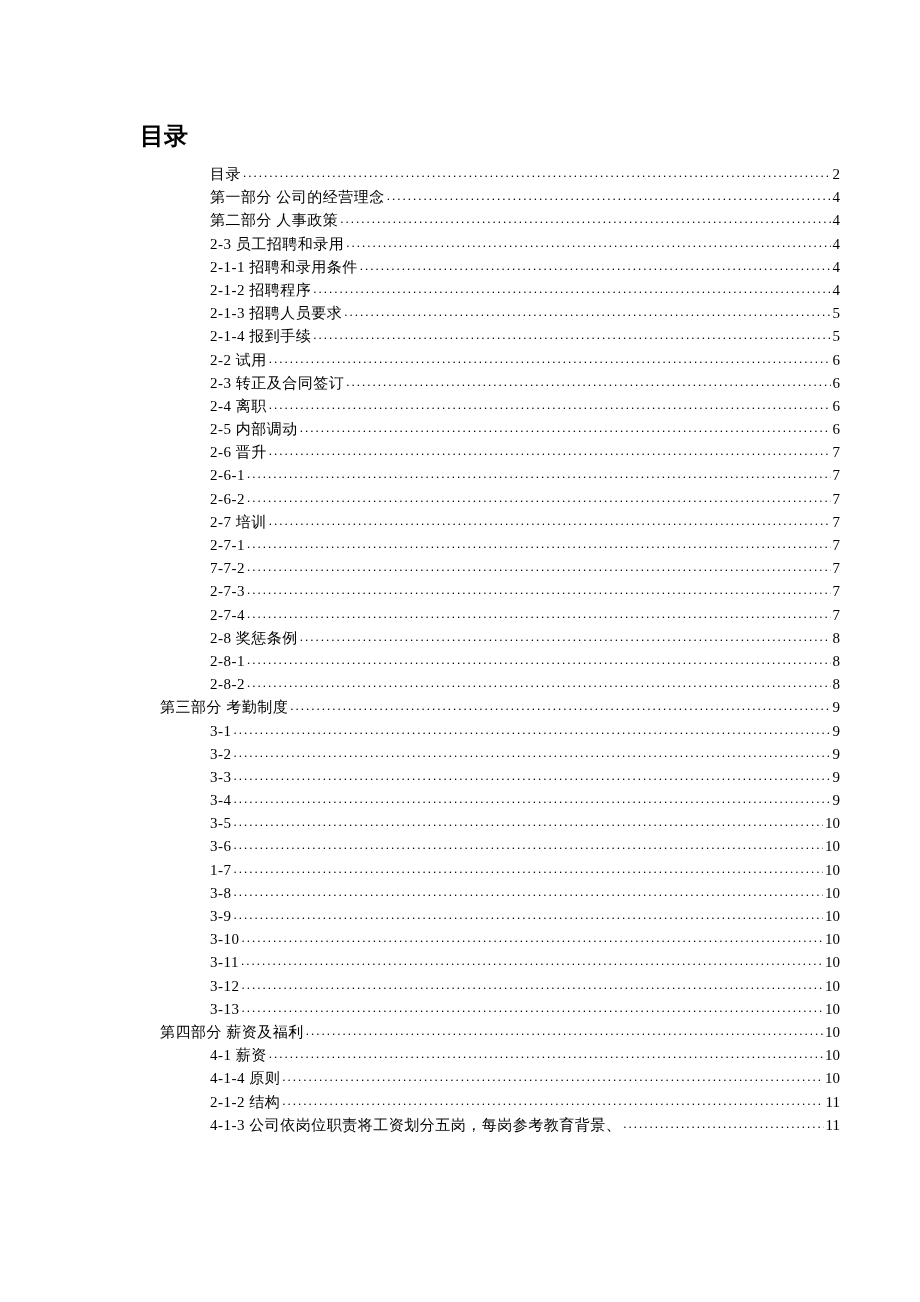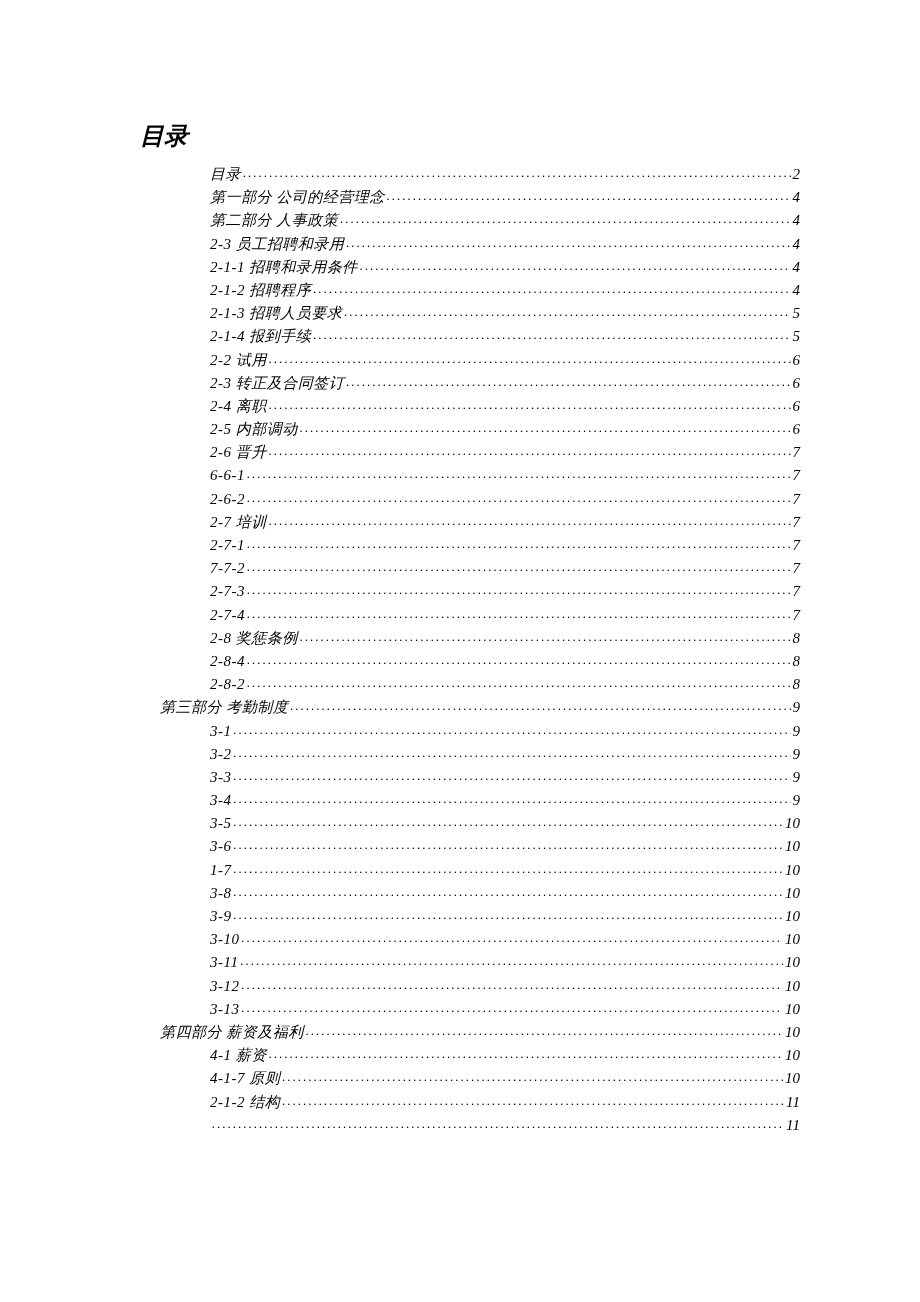--- a/index.html
+++ b/index.html
@@ -9,22 +9,21 @@
     }
     body {
       background: #ffffff;
       font-family: "SimSun", "宋体", serif;
       width: 920px;
       height: 1302px;
       position: relative;
       color: #000000;
     }
     .page {
-      padding: 120px 120px 100px 140px;
-      font-style: italic;
+      padding: 120px 80px 100px 140px;
     }
     .heading {
       font-family: "SimHei", "黑体", sans-serif;
       font-size: 24px;
       font-weight: bold;
       margin-bottom: 12px;
       color: #000000;
     }
     .toc {
       font-size: 15px;
@@ -131,21 +130,21 @@
         <span class="toc-label">2-5  内部调动</span>
         <span class="toc-dots"></span>
         <span class="toc-page">6</span>
       </div>
       <div class="toc-entry indent-1">
         <span class="toc-label">2-6  晋升</span>
         <span class="toc-dots"></span>
         <span class="toc-page">7</span>
       </div>
       <div class="toc-entry indent-1">
-        <span class="toc-label">6-6-1</span>
+        <span class="toc-label">2-6-1</span>
         <span class="toc-dots"></span>
         <span class="toc-page">7</span>
       </div>
       <div class="toc-entry indent-1">
         <span class="toc-label">2-6-2</span>
         <span class="toc-dots"></span>
         <span class="toc-page">7</span>
       </div>
       <div class="toc-entry indent-1">
         <span class="toc-label">2-7  培训</span>
@@ -171,21 +170,21 @@
         <span class="toc-label">2-7-4</span>
         <span class="toc-dots"></span>
         <span class="toc-page">7</span>
       </div>
       <div class="toc-entry indent-1">
         <span class="toc-label">2-8  奖惩条例</span>
         <span class="toc-dots"></span>
         <span class="toc-page">8</span>
       </div>
       <div class="toc-entry indent-1">
-        <span class="toc-label">2-8-4</span>
+        <span class="toc-label">2-8-1</span>
         <span class="toc-dots"></span>
         <span class="toc-page">8</span>
       </div>
       <div class="toc-entry indent-1">
         <span class="toc-label">2-8-2</span>
         <span class="toc-dots"></span>
         <span class="toc-page">8</span>
       </div>
       <div class="toc-entry indent-0">
         <span class="toc-label">第三部分  考勤制度</span>
@@ -261,27 +260,28 @@
         <span class="toc-label">第四部分  薪资及福利</span>
         <span class="toc-dots"></span>
         <span class="toc-page">10</span>
       </div>
       <div class="toc-entry indent-1">
         <span class="toc-label">4-1 薪资</span>
         <span class="toc-dots"></span>
         <span class="toc-page">10</span>
       </div>
       <div class="toc-entry indent-1">
-        <span class="toc-label">4-1-7  原则</span>
+        <span class="toc-label">4-1-4  原则</span>
         <span class="toc-dots"></span>
         <span class="toc-page">10</span>
       </div>
       <div class="toc-entry indent-1">
         <span class="toc-label">2-1-2  结构</span>
         <span class="toc-dots"></span>
         <span class="toc-page">11</span>
       </div>
       <div class="toc-entry indent-1">
+        <span class="toc-label">4-1-3  公司依岗位职责将工资划分五岗，每岗参考教育背景、</span>
         <span class="toc-dots"></span>
         <span class="toc-page">11</span>
       </div>
     </div>
 </div>
 
 </body></html>

